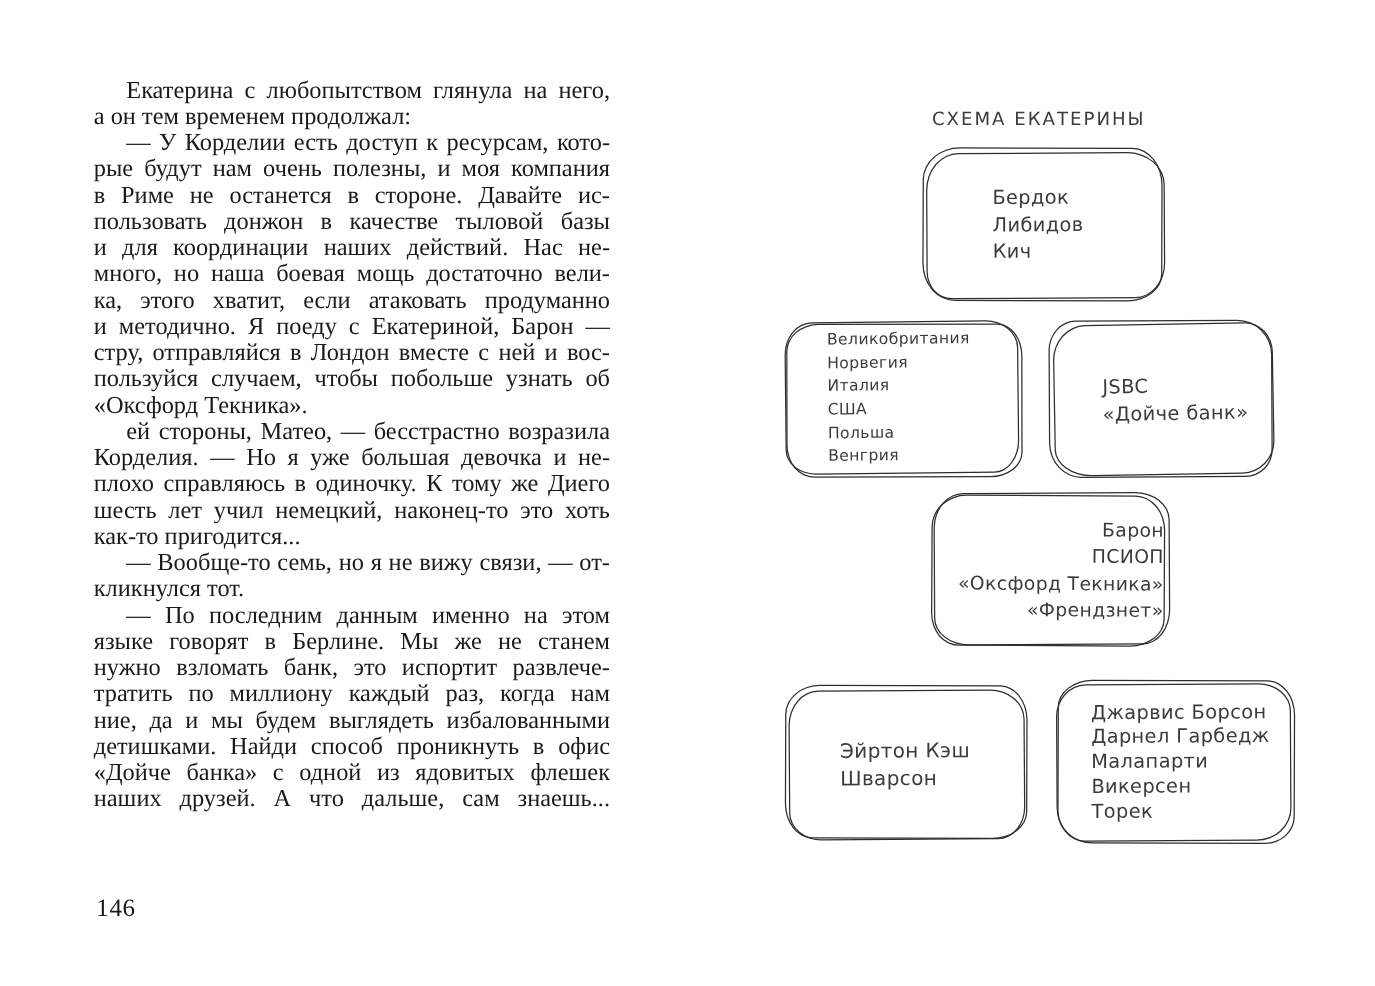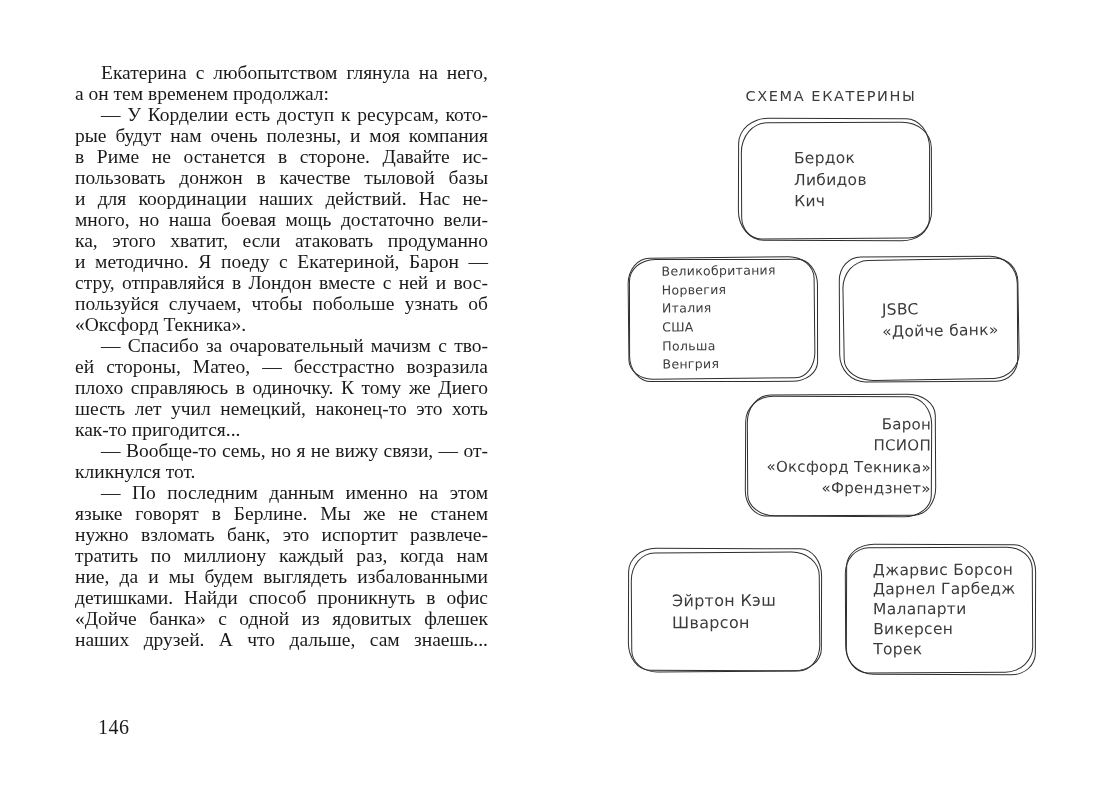--- a/index.html
+++ b/index.html
@@ -33,21 +33,20 @@
   }
   .para .bline:first-child{text-indent:26px;}
   .para .bline:last-child{text-align-last:left;}
   .para.jl .bline:last-child{text-align-last:justify;}
 
   .page-number{
     position:absolute;
     left:77px;top:716px;
     font-size:20px;
     letter-spacing:.5px;
-    margin-left:21px;
   }
 
   
   .diagram-title{
     position:absolute;
     left:721px;top:60px;width:220px;
     text-align:center;
     font-family:"DejaVu Sans", sans-serif;
     font-size:14.5px;
     letter-spacing:1.6px;
@@ -178,22 +177,22 @@
         <div class="bline">пользовать донжон в качестве тыловой базы</div>
         <div class="bline">и для координации наших действий. Нас не-</div>
         <div class="bline">много, но наша боевая мощь достаточно вели-</div>
         <div class="bline">ка, этого хватит, если атаковать продуманно</div>
         <div class="bline">и методично. Я поеду с Екатериной, Барон —</div>
         <div class="bline">стру, отправляйся в Лондон вместе с ней и вос-</div>
         <div class="bline">пользуйся случаем, чтобы побольше узнать об</div>
         <div class="bline">«Оксфорд Текника».</div>
       </div>
     <div class="para">
-        <div class="bline">— Спасибо за очаровательный мачизм с тво-</div>
         <div class="bline">ей стороны, Матео, — бесстрастно возразила</div>
+        <div class="bline">Корделия. — Но я уже большая девочка и не-</div>
         <div class="bline">плохо справляюсь в одиночку. К тому же Диего</div>
         <div class="bline">шесть лет учил немецкий, наконец-то это хоть</div>
         <div class="bline">как-то пригодится...</div>
       </div>
     <div class="para">
         <div class="bline">— Вообще-то семь, но я не вижу связи, — от-</div>
         <div class="bline">кликнулся тот.</div>
       </div>
     <div class="para jl">
         <div class="bline">— По последним данным именно на этом</div>

